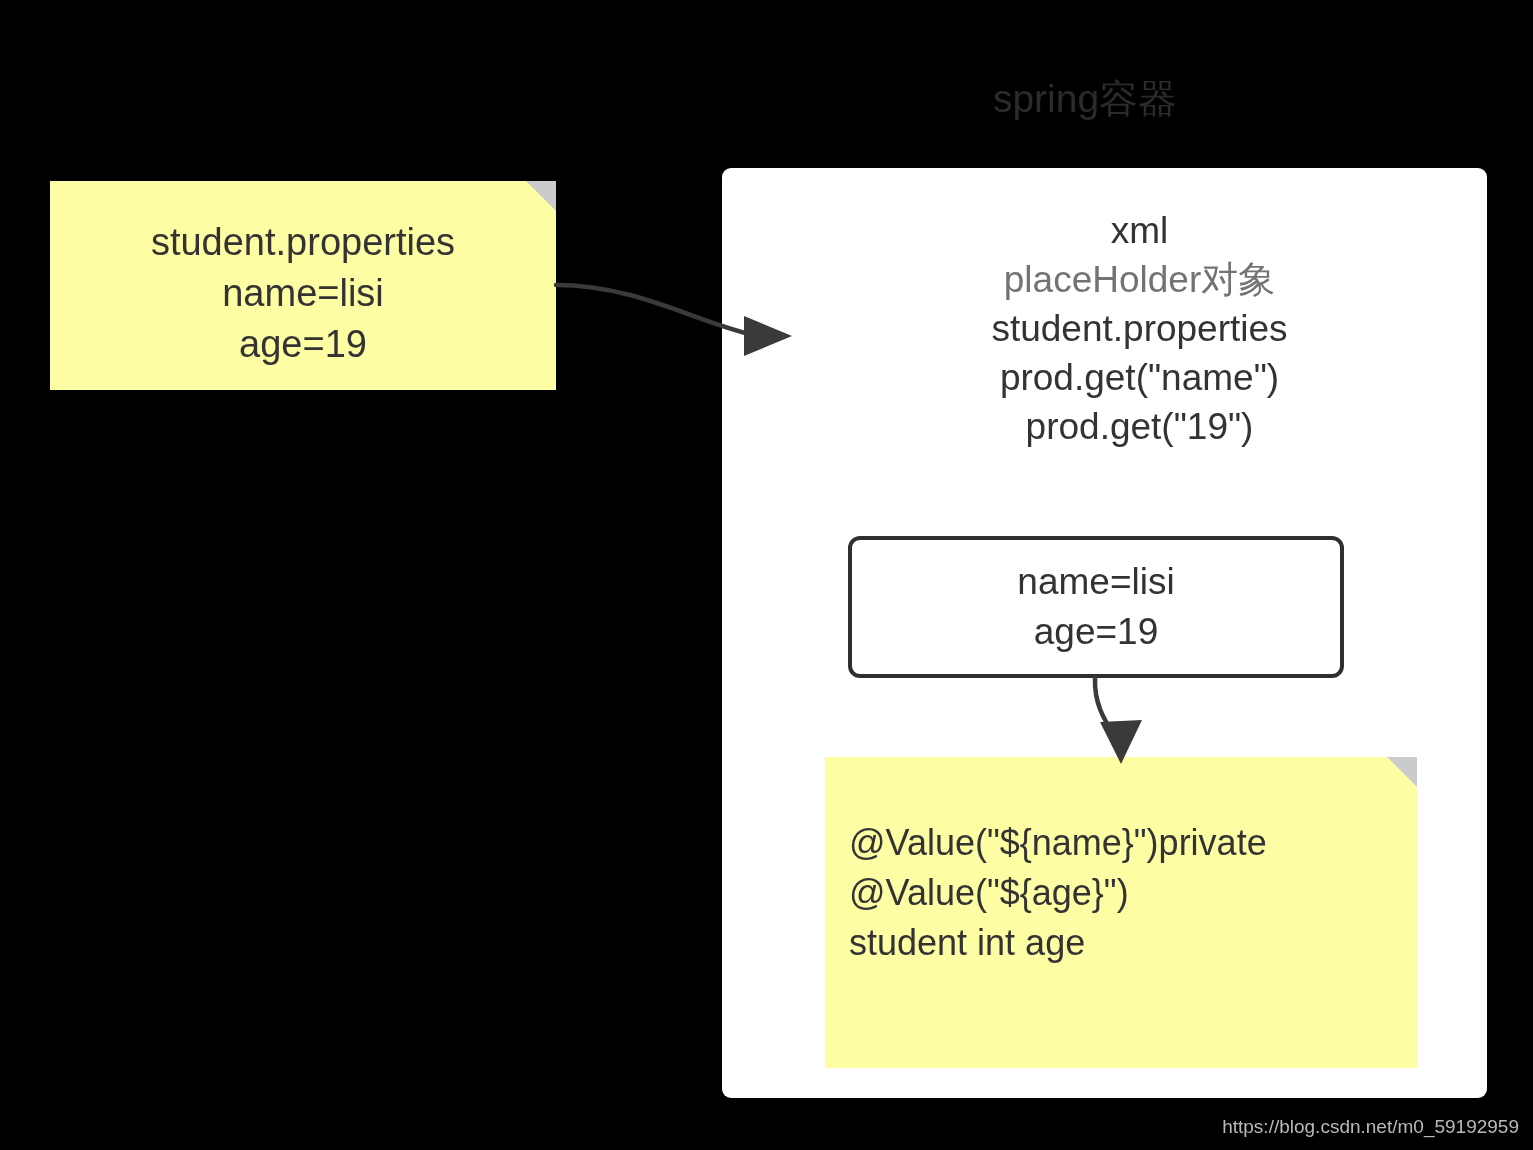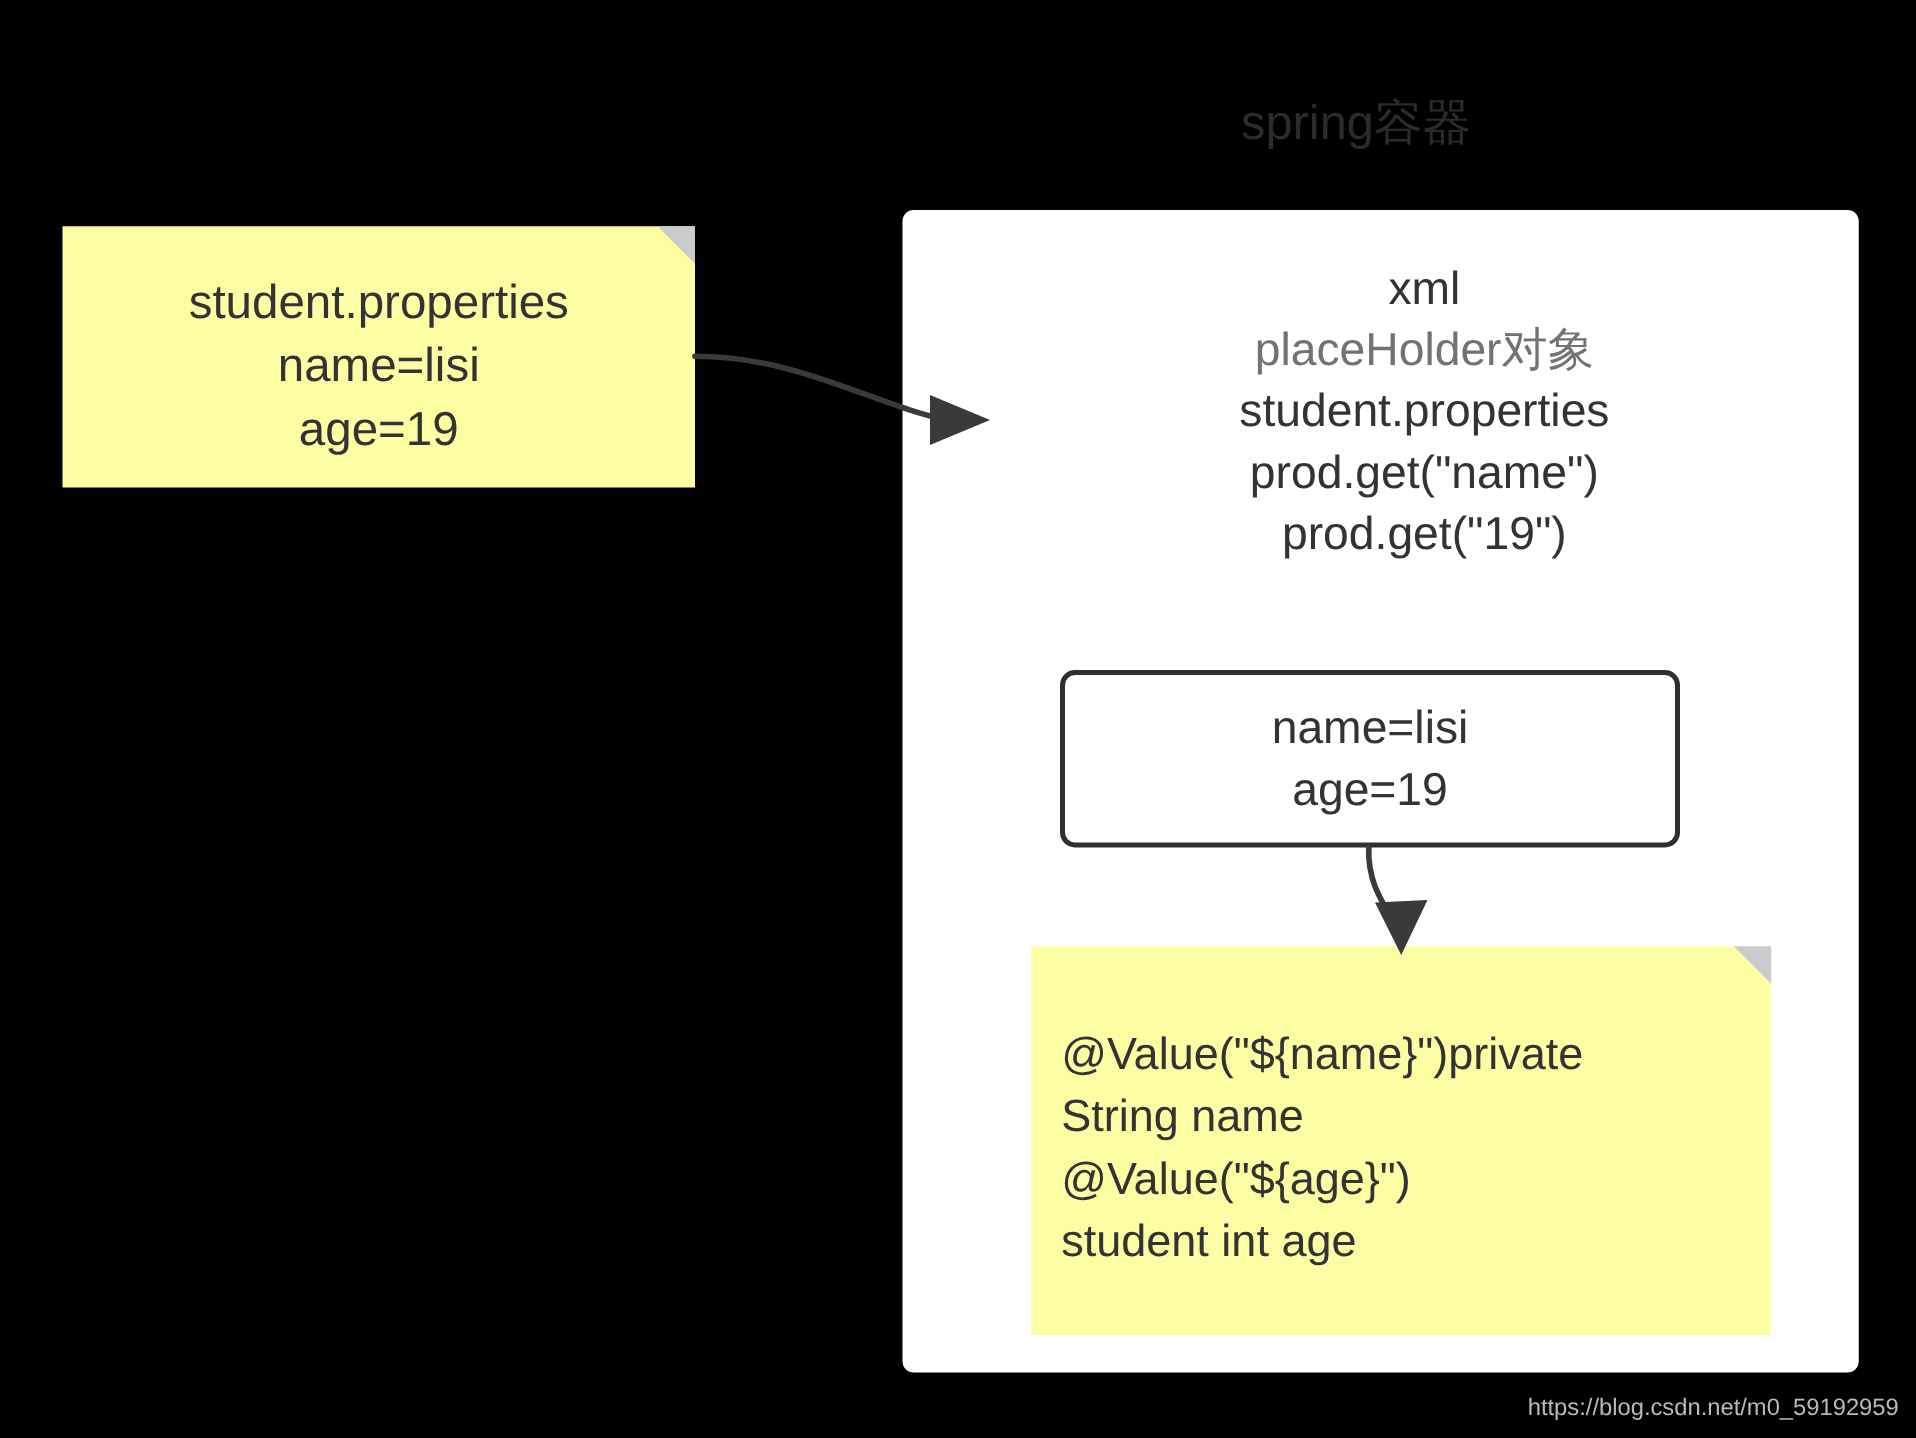--- a/index.html
+++ b/index.html
@@ -189,21 +189,20 @@
       <span class="line">student.properties</span>
       <span class="line">name=lisi</span>
       <span class="line">age=19</span>
     </div>
   </div>
 
   <div id="annotation-note" class="sticky">
     <div class="fold"></div>
     <div class="note-body">
       <span class="line">@Value("${name}")private</span>
-      <span class="line">String name</span>
       <span class="line">@Value("${age}")</span>
       <span class="line">student int age</span>
     </div>
   </div>
 
   <svg id="arrow-layer" viewBox="0 0 1533 1150" xmlns="http://www.w3.org/2000/svg">
 
     <path d="M 556 285 C 640 285 700 325 762 337" fill="none" stroke="#3a3a3a" stroke-width="4.5" stroke-linecap="round"></path>
     <polygon points="744,316 792,336 744,356" fill="#3a3a3a"></polygon>
 

